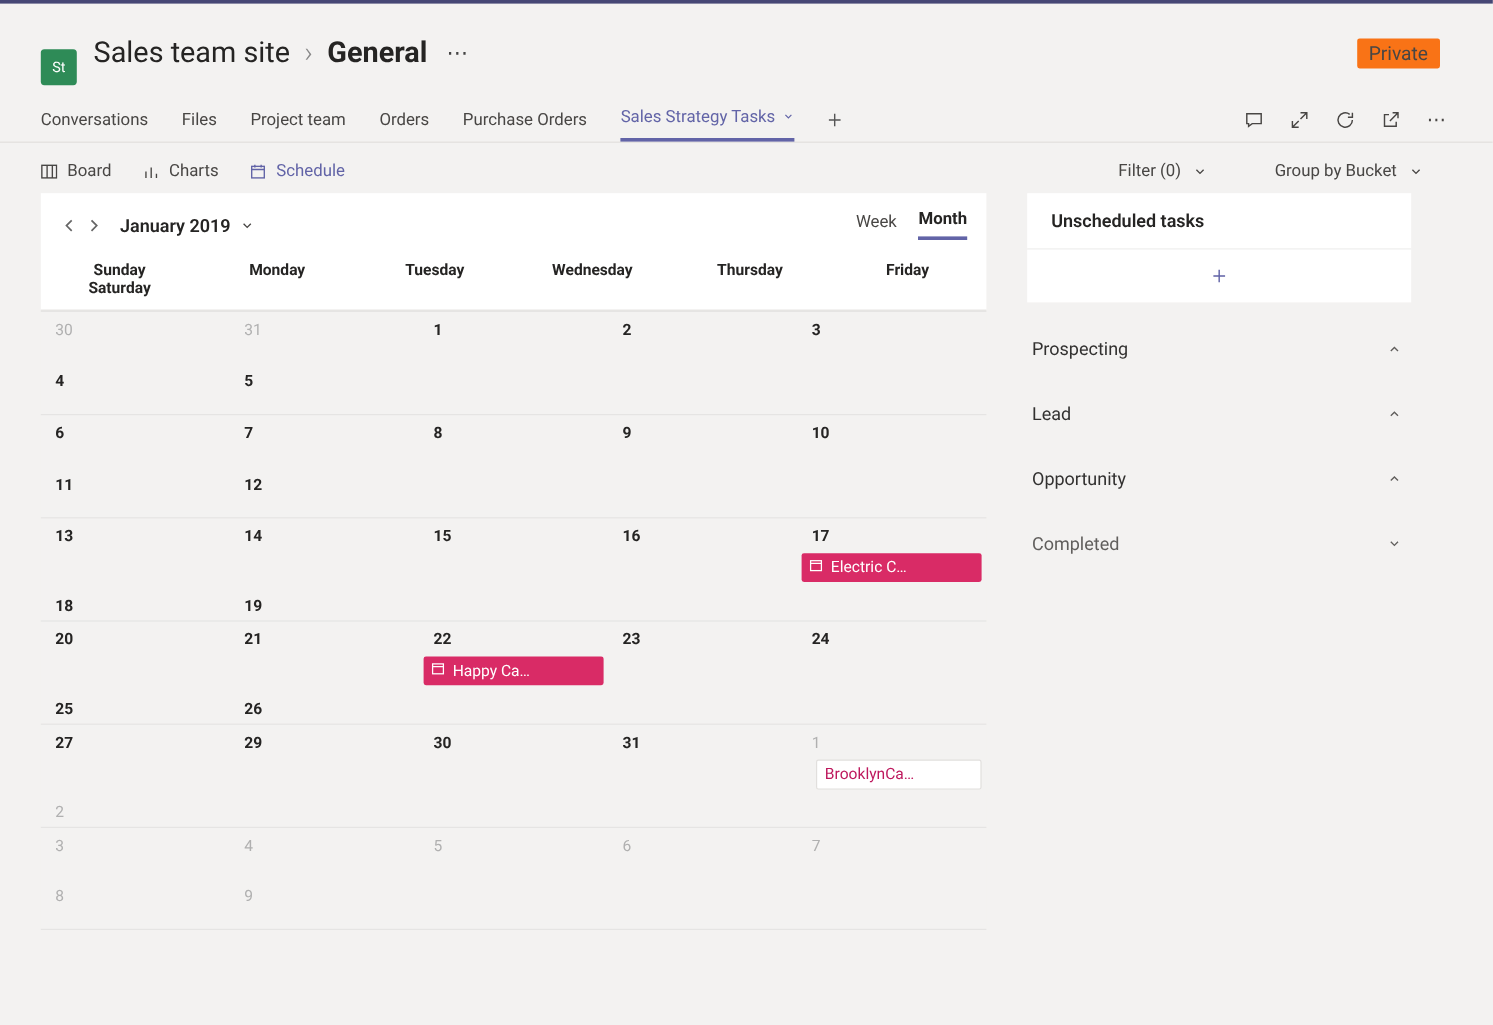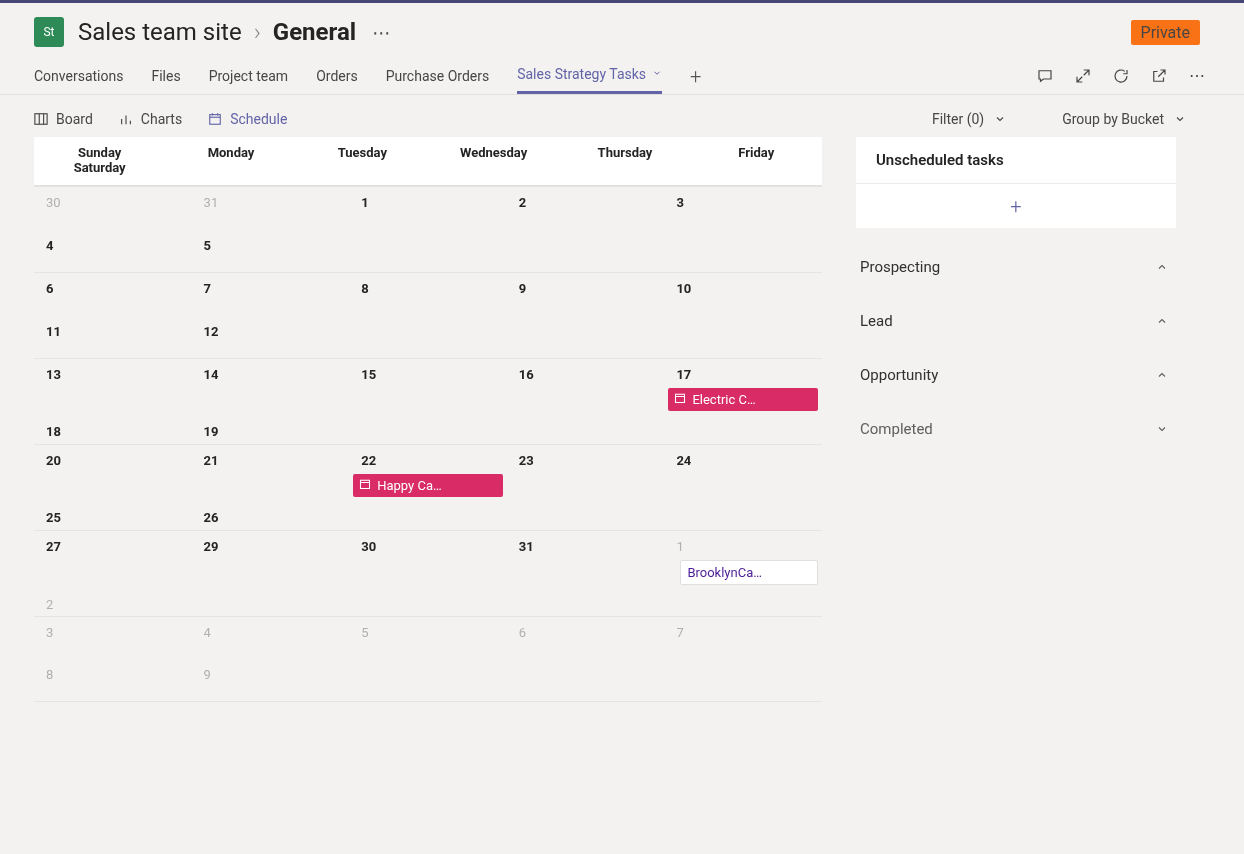--- a/index.html
+++ b/index.html
@@ -20,20 +20,21 @@
     padding: 14px 34px 10px 34px;
     gap: 14px;
   }
   .team-avatar {
     width: 30px; height: 30px;
     background: #2e8b57;
     color: #fff;
     font-size: 12px;
     display: flex; align-items: center; justify-content: center;
     border-radius: 3px;
+    margin-top: 24px;
   }
   .breadcrumb {
     display: flex; align-items: center; gap: 12px;
     font-size: 24px;
   }
   .breadcrumb .team-name { font-weight: 400; }
   .breadcrumb .sep { color: #888; font-weight: 300;}
   .breadcrumb .channel-name { font-weight: 700; }
   .breadcrumb .more-icon { font-size: 18px; color:#444; padding-left:4px; cursor:pointer;}
   .header-spacer { flex: 1; }
@@ -134,21 +135,21 @@
     margin-top:6px;
     padding:4px 6px;
     border-radius:2px;
     font-size:13px;
     display:flex; align-items:center; gap:6px;
     white-space:nowrap; overflow:hidden; text-overflow:ellipsis;
     cursor:pointer;
     margin-left:-8px;
   }
   .event.pink { background:#d92b66; color:#fff;}
-  .event.white { background:#fff; border:1px solid #e1dfdd; color:#4c1d95; margin-left:4px;}
+  .event.white { background:#fff; border:1px solid #e1dfdd; color:#be185d; margin-left:4px;}
   .event .eicon svg { width:12px; height:12px; }
   
   .sidepanel {
     flex: 0 0 320px;
   }
   .untitle-row {
     background:#fff;
     padding: 14px 20px;
     font-weight:600;
     font-size:15px;
@@ -264,20 +265,41 @@
     <svg class="chev-svg" viewBox="0 0 16 16" fill="none" stroke="#484644" stroke-width="1.5">
         <path d="M4 6l4 4 4-4"></path>
       </svg>
   </div>
 </div>
 
 <div class="main">
 
   <div class="calendar">
     <div class="cal-header">
+      <div class="cal-toprow">
+        <div class="navbtn">
+          <svg viewBox="0 0 16 16" width="14" height="14" fill="none" stroke="#666" stroke-width="1.6">
+              <path d="M10 3L5 8l5 5"></path>
+            </svg>
+        </div>
+        <div class="navbtn">
+          <svg viewBox="0 0 16 16" width="14" height="14" fill="none" stroke="#666" stroke-width="1.6">
+              <path d="M6 3l5 5-5 5"></path>
+            </svg>
+        </div>
+        <div class="monthlabel">
+          <span>January 2019</span>
+          <svg class="chev-svg" viewBox="0 0 16 16" fill="none" stroke="#484644" stroke-width="1.5">
+              <path d="M4 6l4 4 4-4"></path>
+            </svg>
+        </div>
+        <div class="cal-top-spacer"></div>
+        <div class="rangebtn">Week</div>
+        <div class="rangebtn active">Month</div>
+      </div>
       <div class="dayheaders" id="dayheaders">
           <div>Sunday</div>
           <div>Monday</div>
           <div>Tuesday</div>
           <div>Wednesday</div>
           <div>Thursday</div>
           <div>Friday</div>
           <div>Saturday</div>
         </div>
     </div>

